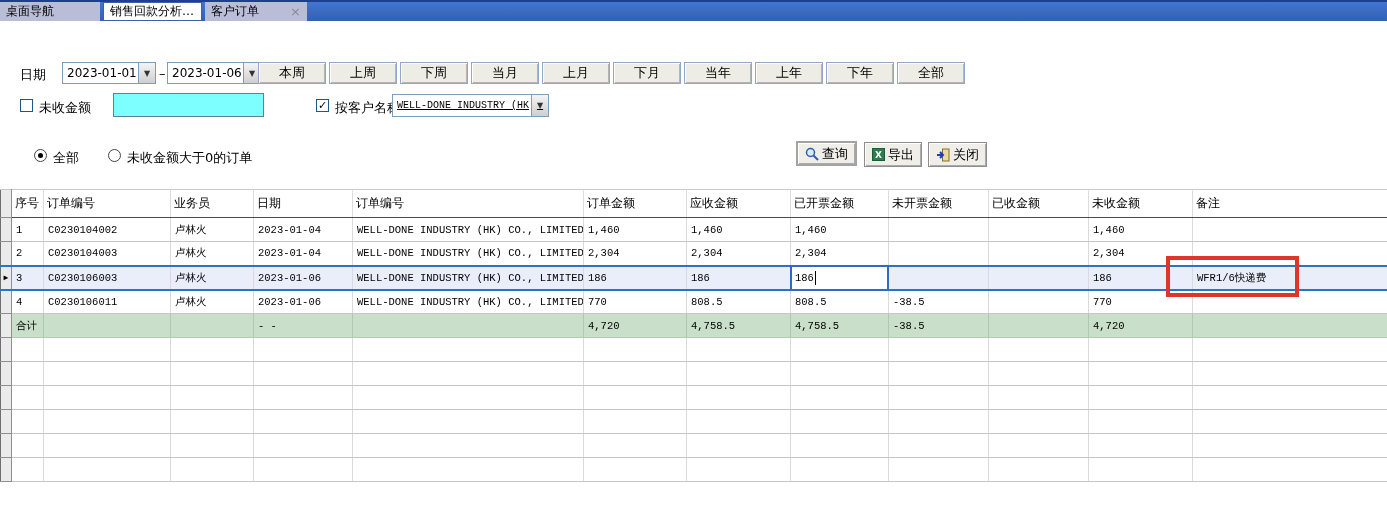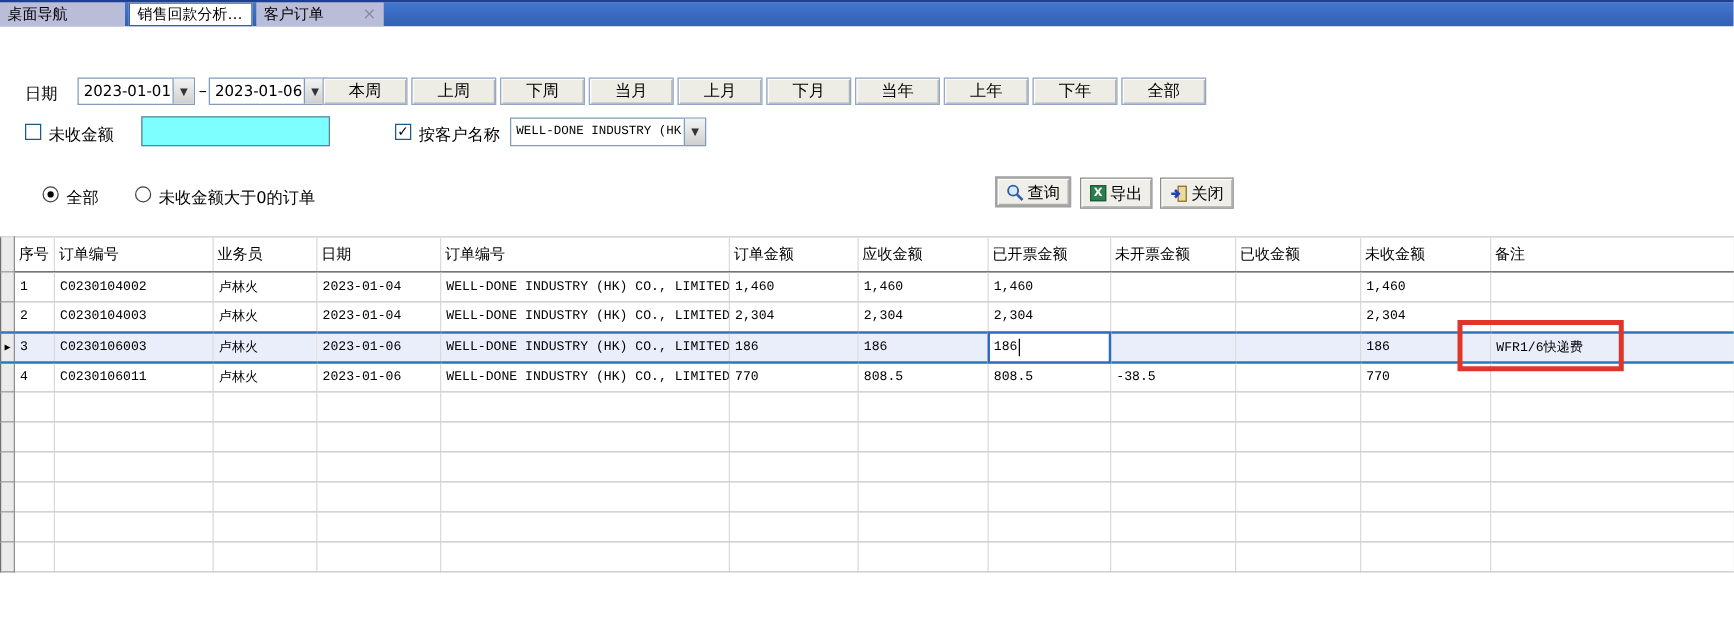--- a/index.html
+++ b/index.html
@@ -112,21 +112,21 @@
       <button class="qbtn">上年</button>
       <button class="qbtn">下年</button>
       <button class="qbtn">全部</button>
     </div>
 
   <span class="cb" style="left:20px; top:99px;"></span>
   <span class="lbl" style="left:39px; top:99px;">未收金额</span>
   <input class="aqua-input" value="" style="">
   <span class="cb" style="left:316px; top:99px;">✓</span>
   <span class="lbl" style="left:335px; top:99px;">按客户名称</span>
-  <div class="combo" style="left:408px; top:94px; width:157px; height:23px;">
+  <div class="combo" style="left:392px; top:94px; width:157px; height:23px;text-decoration:underline;">
     <span class="val" style="font-family:'Liberation Mono','DejaVu Sans Mono',monospace; font-size:10px; padding-top:5px;">WELL-DONE INDUSTRY (HK</span>
     <span class="btn">▼</span>
   </div>
 
   <span class="radio sel" style="left:34px; top:149px;"></span>
   <span class="lbl" style="left:53px; top:149px;">全部</span>
   <span class="radio" style="left:108px; top:149px;"></span>
   <span class="lbl" style="left:127px; top:149px;">未收金额大于0的订单</span>
 
   <div class="abtn focused" style="left:796px; top:141px;">
@@ -238,20 +238,35 @@
           <td>2023-01-06</td>
           <td>WELL-DONE INDUSTRY (HK) CO., LIMITED</td>
           <td>770</td>
           <td>808.5</td>
           <td>808.5</td>
           <td>-38.5</td>
           <td></td>
           <td>770</td>
           <td></td>
         </tr>
+        <tr class="summary">
+          <td class="gutter"></td>
+          <td>合计</td>
+          <td></td>
+          <td></td>
+          <td>- -</td>
+          <td></td>
+          <td>4,720</td>
+          <td>4,758.5</td>
+          <td>4,758.5</td>
+          <td>-38.5</td>
+          <td></td>
+          <td>4,720</td>
+          <td></td>
+        </tr>
         <tr class="empty">
           <td class="gutter"></td>
           <td></td>
           <td></td>
           <td></td>
           <td></td>
           <td></td>
           <td></td>
           <td></td>
           <td></td>

